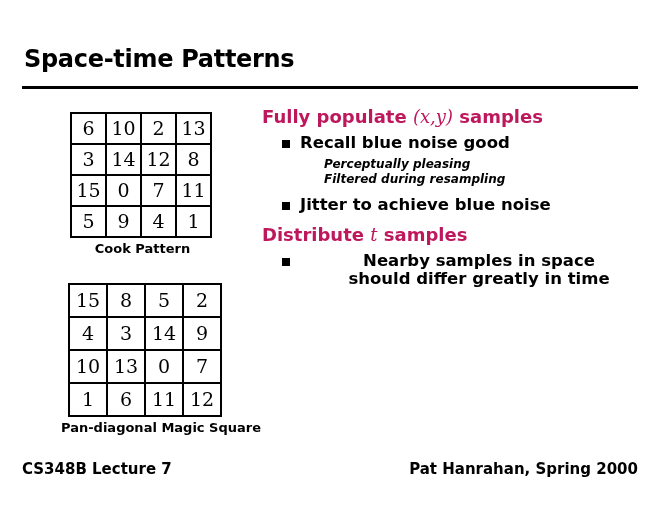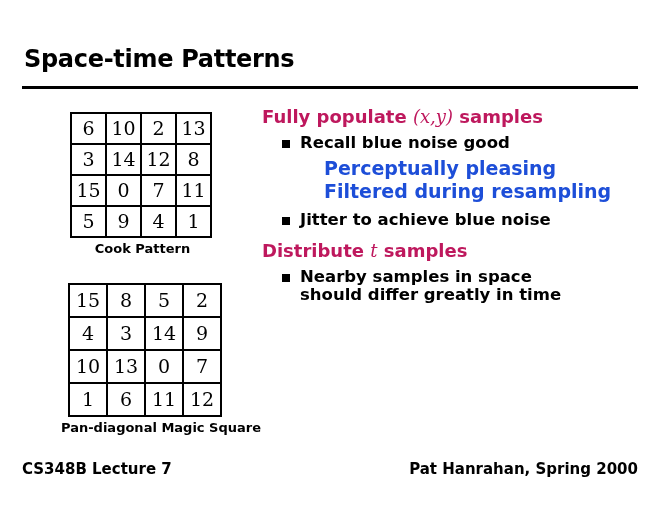--- a/index.html
+++ b/index.html
@@ -109,30 +109,31 @@
   }
   .lvl2 .bullet-sq {
     position: absolute;
     left: 20px;
     top: 6px;
     width: 8px;
     height: 8px;
     background: #000;
     display: block;
   }
-  .lvl2.wrap { white-space: normal; }
+  .lvl2.wrap { white-space: normal; text-align: center; }
   .lvl3 {
     font-family: "DejaVu Sans", sans-serif;
     font-weight: bold;
-    font-size: 19px;
+    font-size: 12px;
     line-height: 1.12;
-    color: #1d4ed8;
+    color: #000000;
     margin: 0 0 2px 0;
     padding-left: 62px;
     white-space: nowrap;
+    font-style: italic;
   }
   .gap-sm { height: 7px; }
   .gap-lg { height: 26px; }
 
   
   .footer-left, .footer-right {
     position: absolute;
     top: 460px;
     font-family: "DejaVu Sans", sans-serif;
     font-weight: bold;

